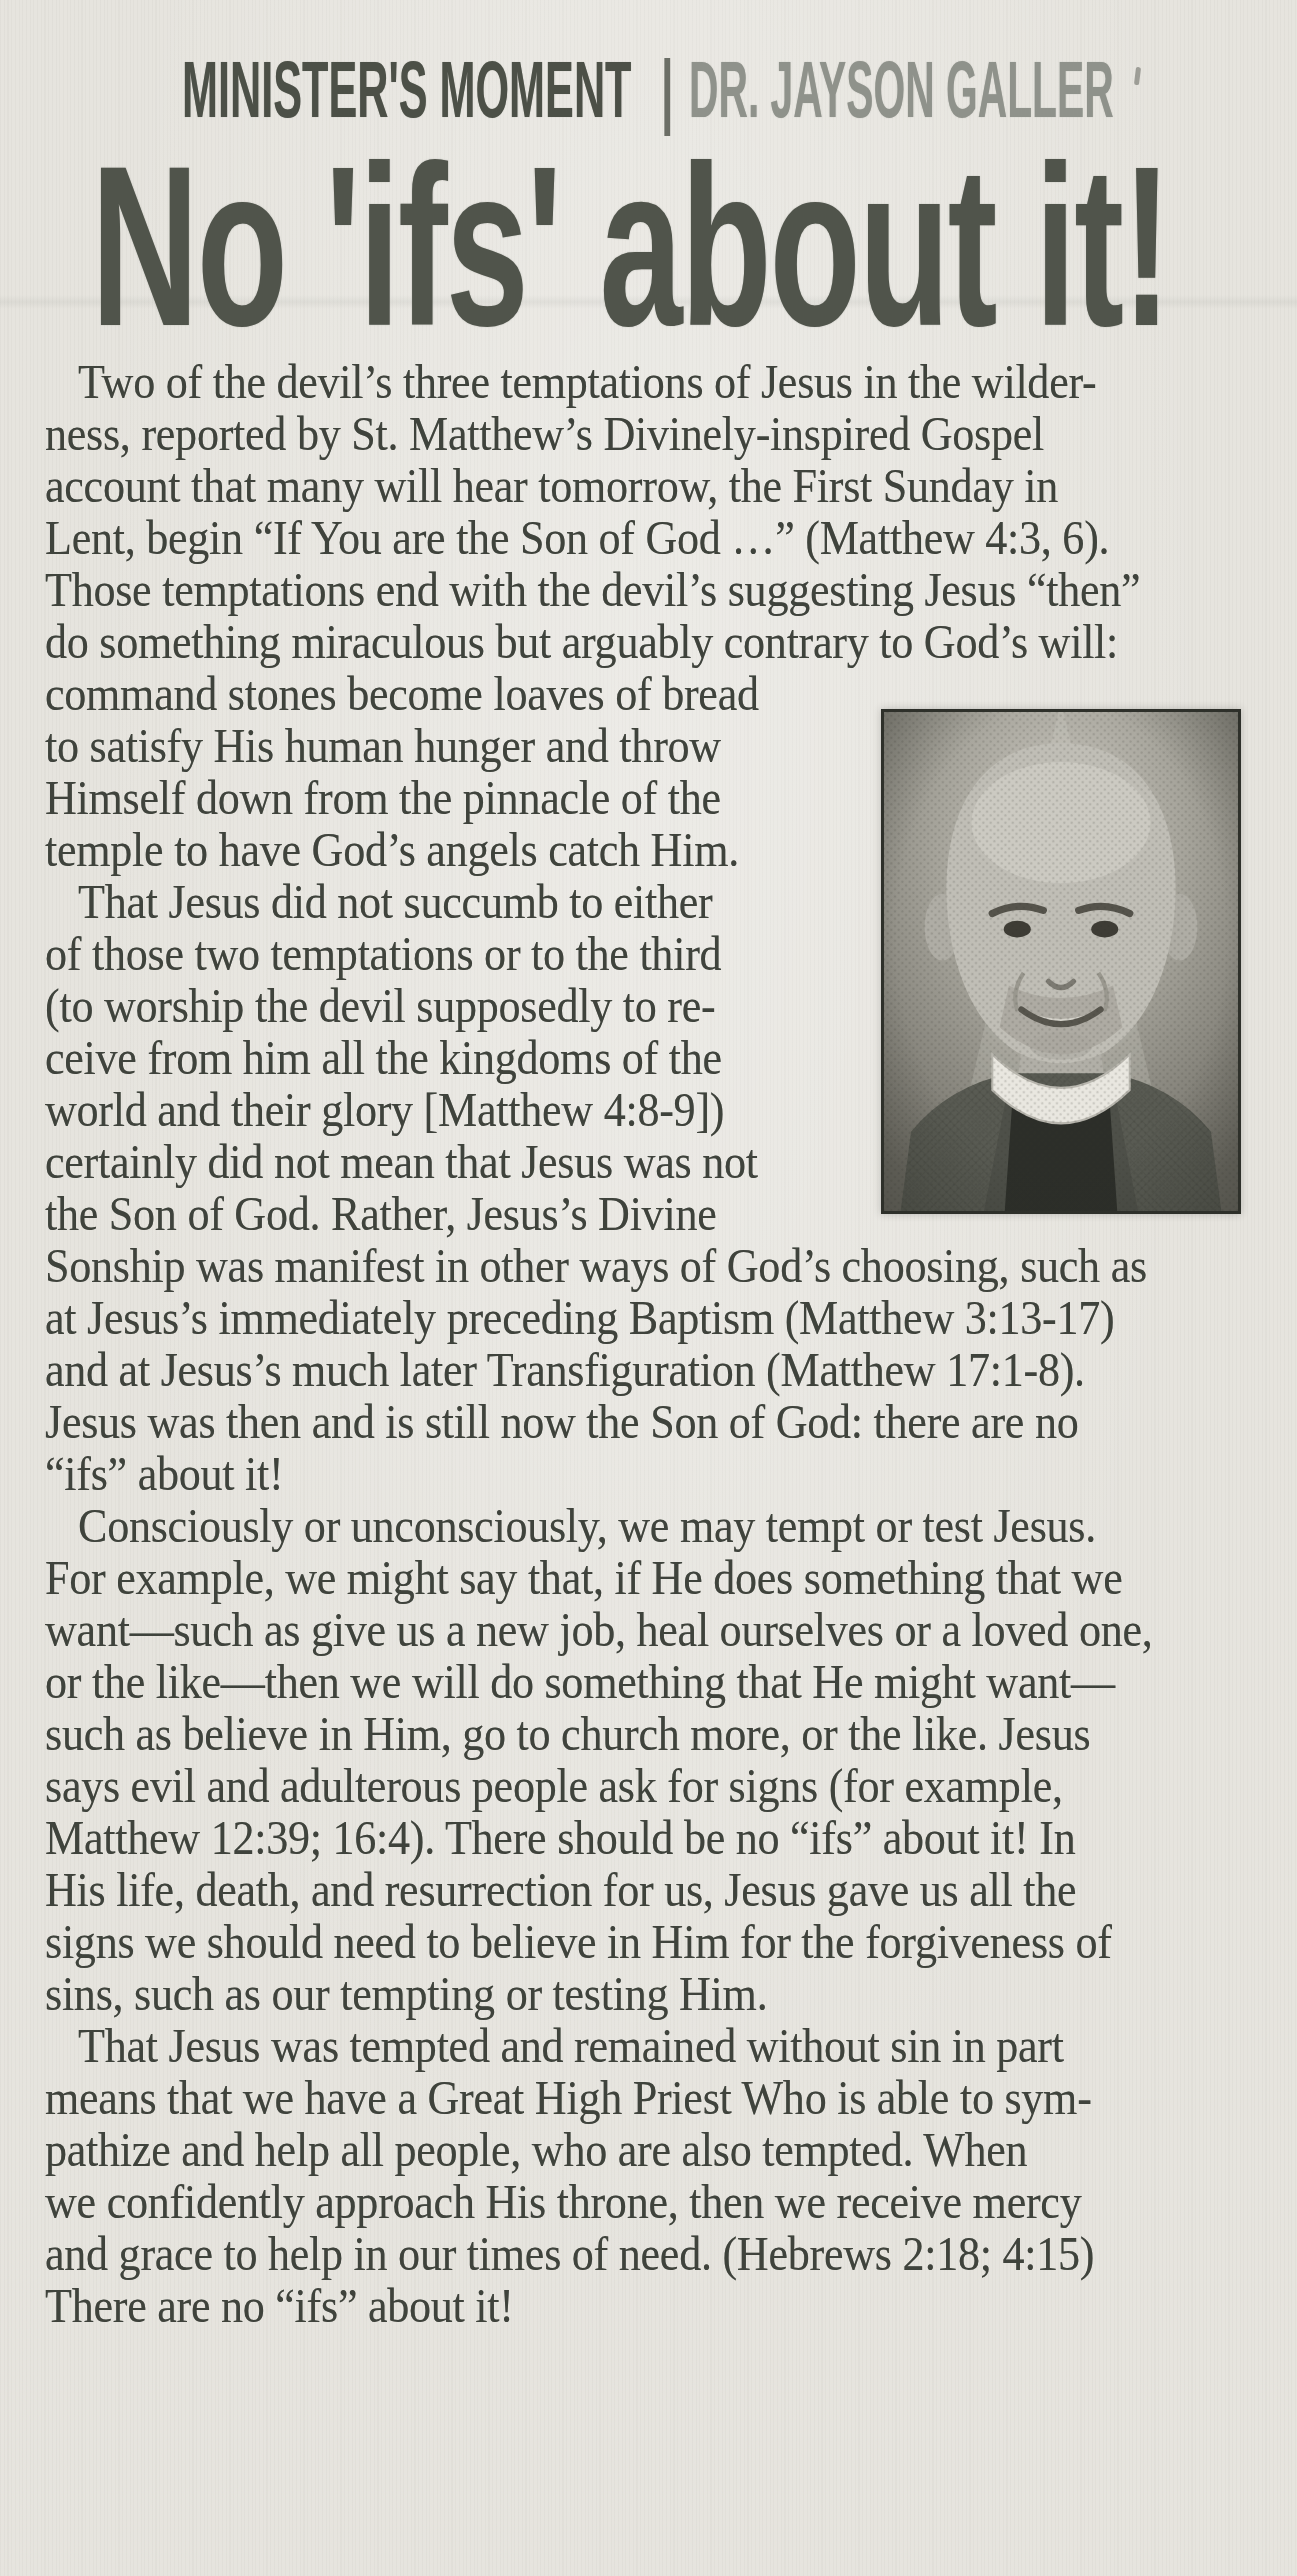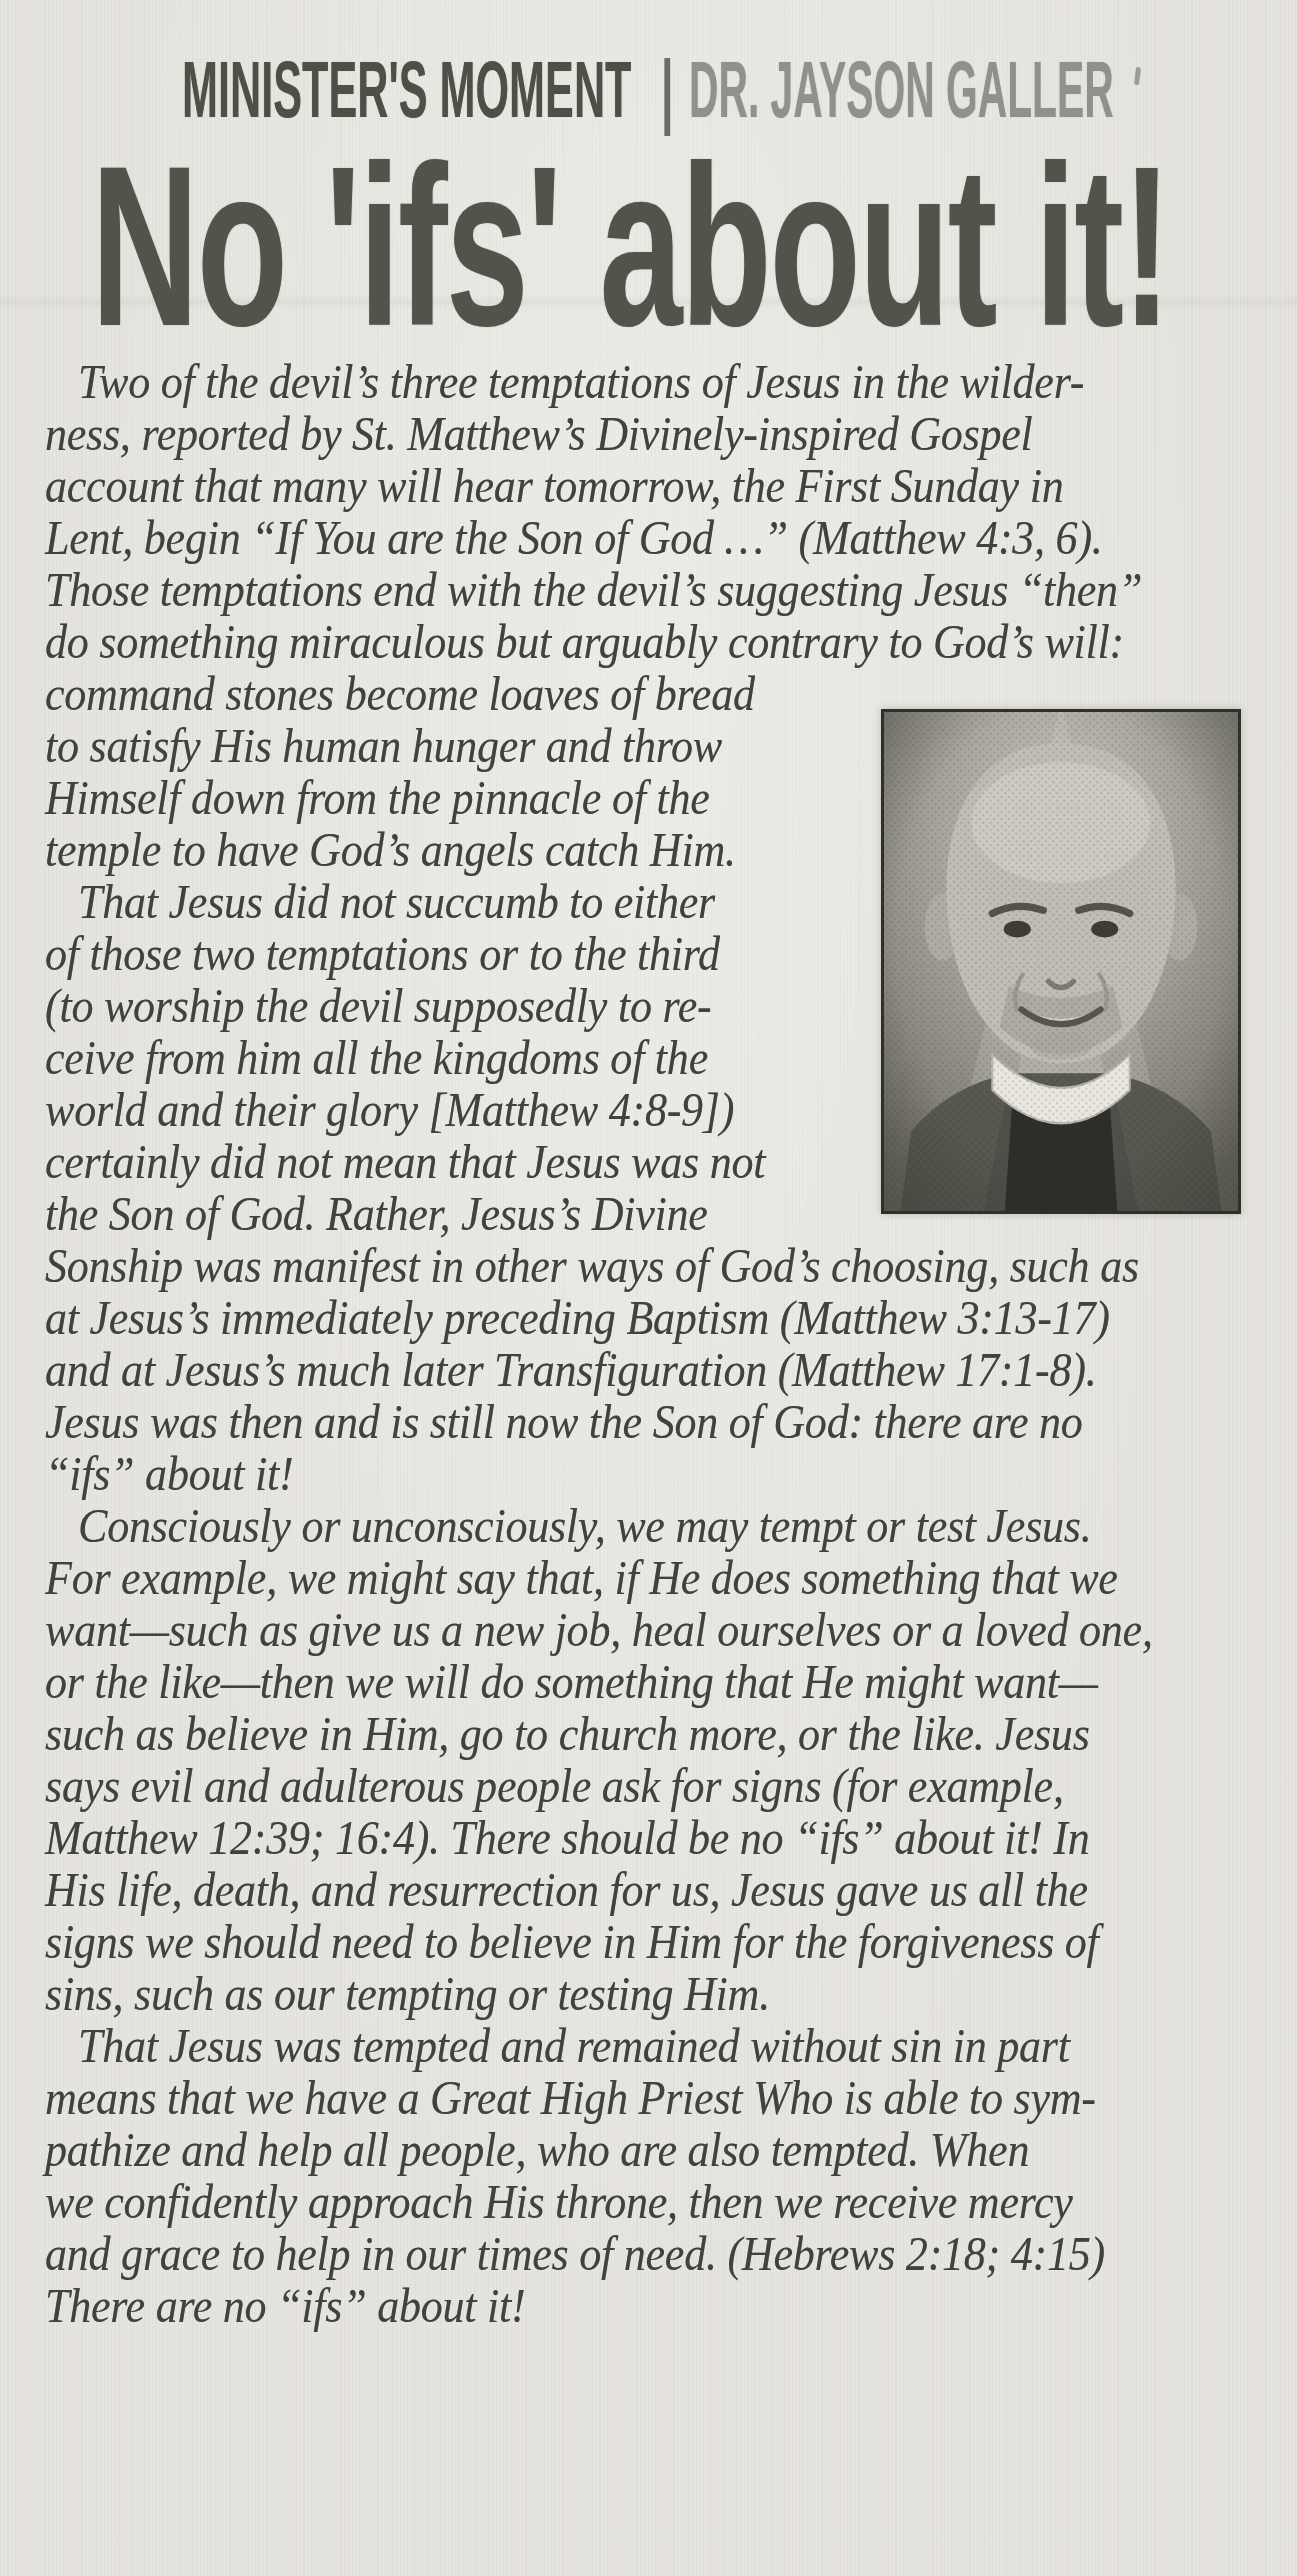--- a/index.html
+++ b/index.html
@@ -28,21 +28,21 @@
                  text-shadow:0 0 1.6px rgba(143,146,139,.55);}
   .scan-tick{position:absolute;left:1135px;top:67px;width:4.8px;height:18px;
              background:rgba(98,101,92,.55);transform:rotate(7deg);border-radius:2.1px;}
   
   .headline{position:absolute;left:91px;top:132px;margin:0;
             font-family:"Liberation Sans", sans-serif;font-weight:bold;
             font-size:228px;line-height:1;white-space:pre;color:var(--headline);
             transform:scaleX(.655);transform-origin:0 0;letter-spacing:-3.2px;
             text-shadow:0 0 1.6px rgba(70,74,66,.35);}
   
-  .body-text{position:absolute;left:45px;top:356px;width:1241px;font-style:italic;}
+  .body-text{position:absolute;left:45px;top:356px;width:1241px;}
   .para{margin:0;padding:0;}
   .line{font-size:49px;line-height:52px;color:var(--ink);white-space:pre;
         letter-spacing:-0.3px;transform:scaleX(.9);transform-origin:0 50%;
         text-shadow:0 0 0.5px rgba(63,67,60,.45);}
   .line.first{margin-left:33px;}
   
   .portrait{position:absolute;left:881px;top:709px;width:360px;height:505px;margin:0;
             border:3.7px solid var(--photo-border);box-sizing:border-box;
             box-shadow:0 0 7.4px rgba(50,52,46,.25);background:#8d8b83;}
   .portrait svg{display:block;width:100%;height:100%;}

